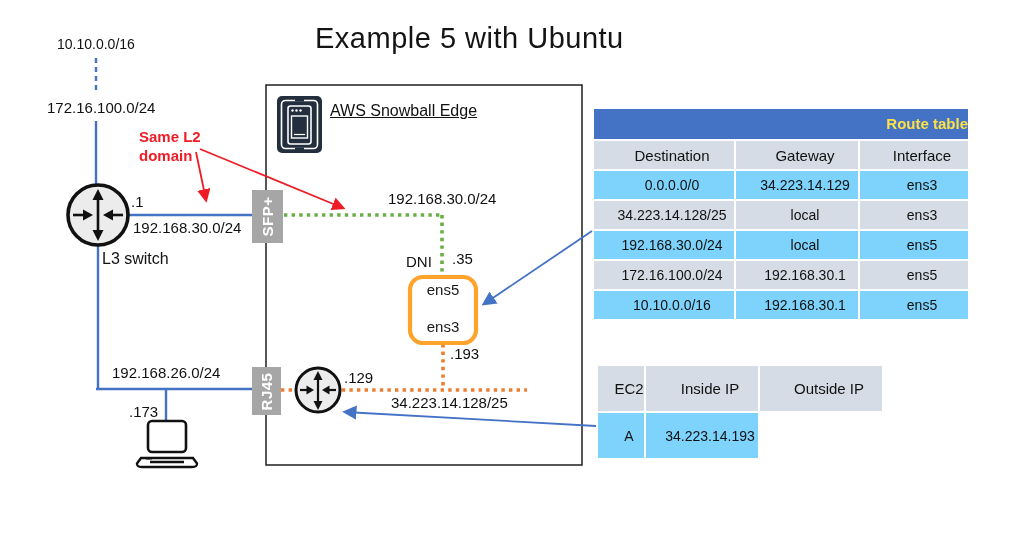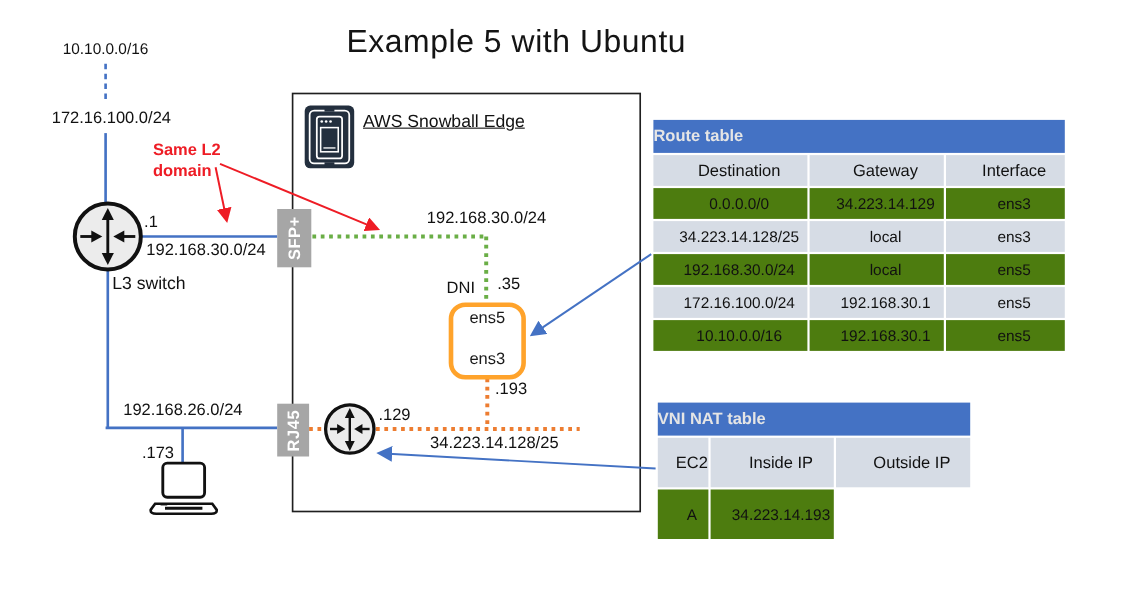--- a/index.html
+++ b/index.html
@@ -12,27 +12,27 @@
          letter-spacing:0.5px;color:#141414;}
   .red-note{position:absolute;left:139px;top:127px;z-index:3;color:#EE1C25;font-weight:700;
             font-size:15px;line-height:19px;white-space:pre-line;}
   .port{position:absolute;z-index:4;background:#A6A6A6;display:flex;align-items:center;
         justify-content:center;}
   .port span{transform:rotate(-90deg);color:#fff;font-weight:700;font-size:15px;letter-spacing:0.5px;}
   .sfp{left:252px;top:190px;width:31px;height:53px;}
   .rj45{left:252px;top:367px;width:29px;height:48px;}
   
   .tbl{position:absolute;z-index:5;}
-  .tbl .tbl-title{background:#4472C4;color:#e5e5e5;font-weight:700;font-size:15px;text-align:left;
+  .tbl .tbl-title{background:#4472C4;color:#fde047;font-weight:700;font-size:15px;text-align:right;
                   line-height:30px;height:30px;margin-bottom:2px;}
   .grid{display:grid;gap:2px;}
   .cell{font-size:14px;text-align:center;display:flex;align-items:center;justify-content:center;
         height:28px;color:#111;padding-left:16px;}
   .band-a{background:#D6DCE5;}
-  .band-b{background:#4d7c0f;}
+  .band-b{background:#7dd3fc;}
   .cell.hdr{font-size:15px;}
   .route-tbl{left:594px;top:109px;width:374px;}
   .route-tbl .grid{grid-template-columns:140px 122px 108px;}
   .nat-tbl{left:598px;top:366px;width:284px;}
   .nat-tbl .grid{grid-template-columns:46px 112px 122px;}
   .nat-tbl .cell{height:45px;}
   .ens-lbl{position:absolute;z-index:3;font-size:15px;width:66px;text-align:center;left:410px;}
 </style>
 </head>
 <body>
@@ -175,21 +175,20 @@
       <div class="cell band-a">192.168.30.1</div>
       <div class="cell band-a">ens5</div>
 
       <div class="cell band-b">10.10.0.0/16</div>
       <div class="cell band-b">192.168.30.1</div>
       <div class="cell band-b">ens5</div>
     </div>
   </div>
 
   <div class="tbl nat-tbl">
-    <div class="tbl-title">VNI NAT table</div>
     <div class="grid">
       <div class="cell hdr band-a">EC2</div>
       <div class="cell hdr band-a">Inside IP</div>
       <div class="cell hdr band-a">Outside IP</div>
 
       <div class="cell band-b">A</div>
       <div class="cell band-b">34.223.14.193</div>
     </div>
   </div>
 

